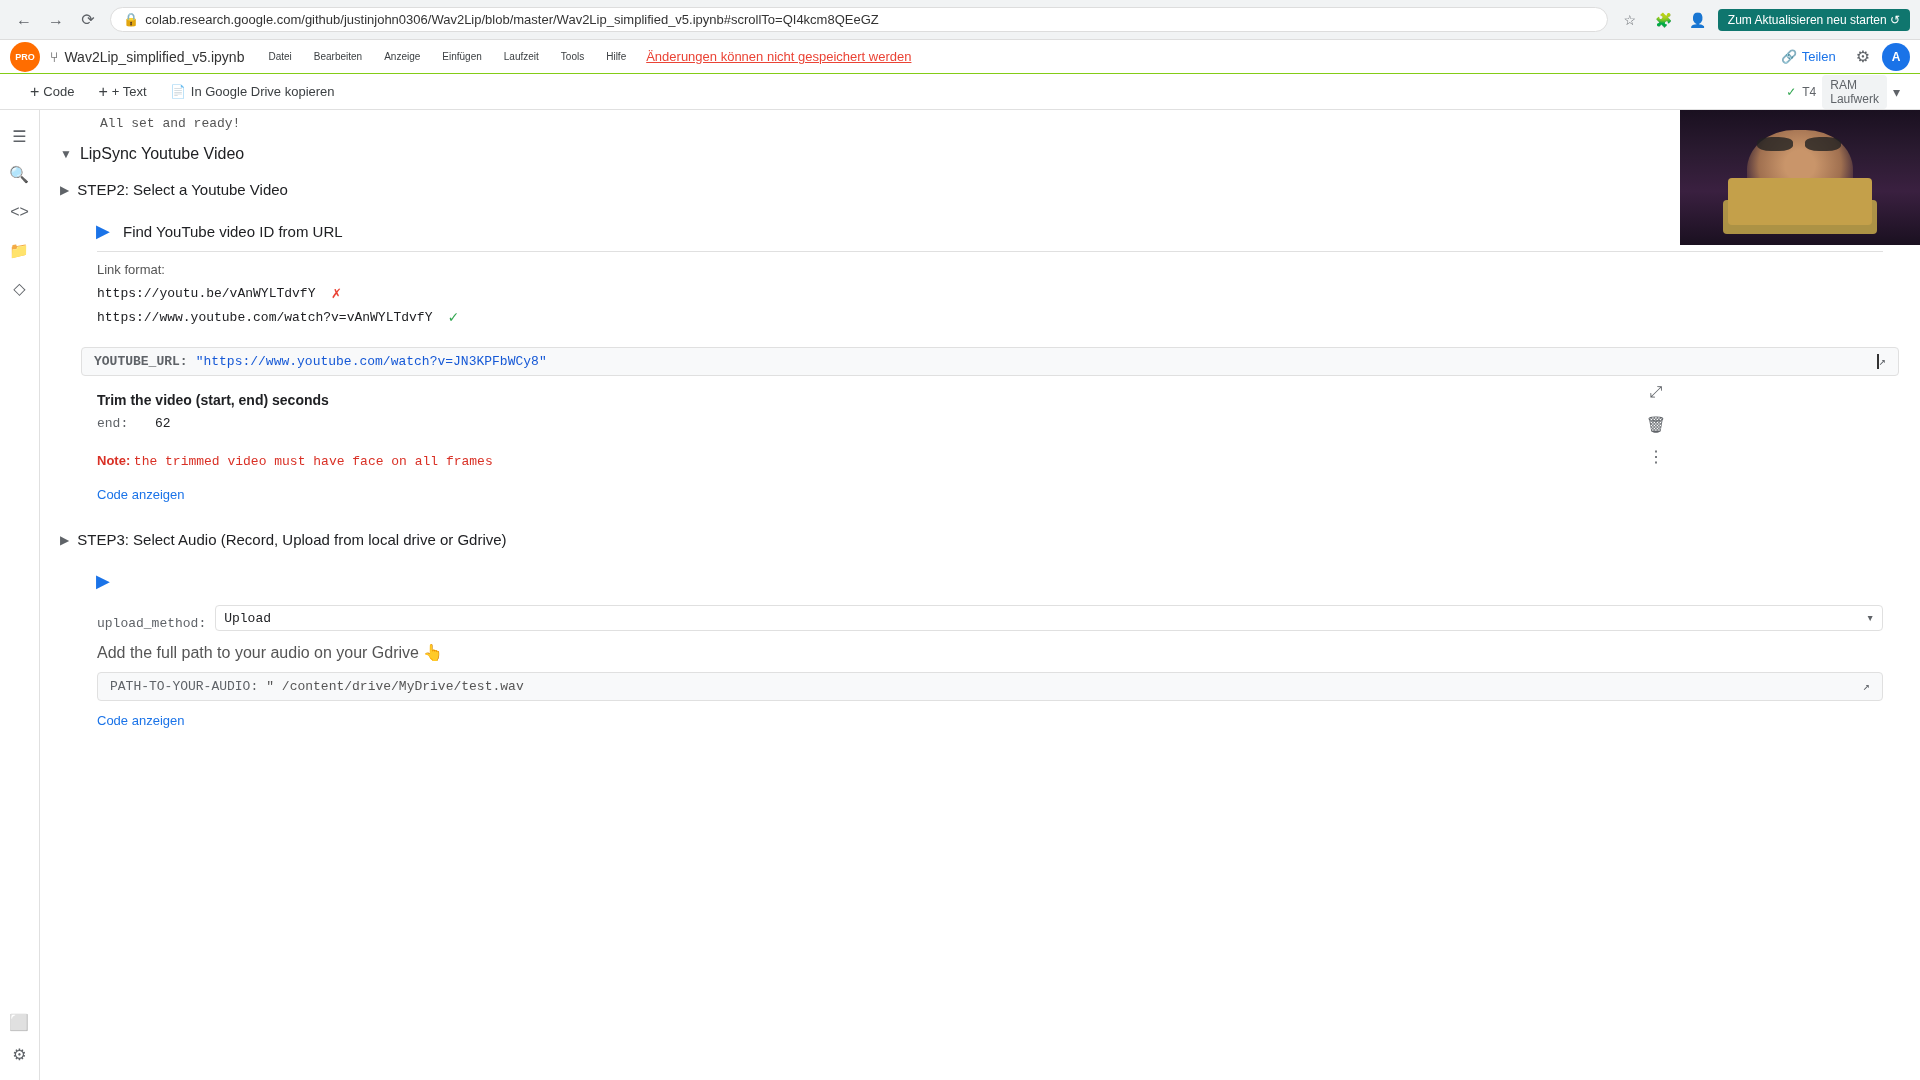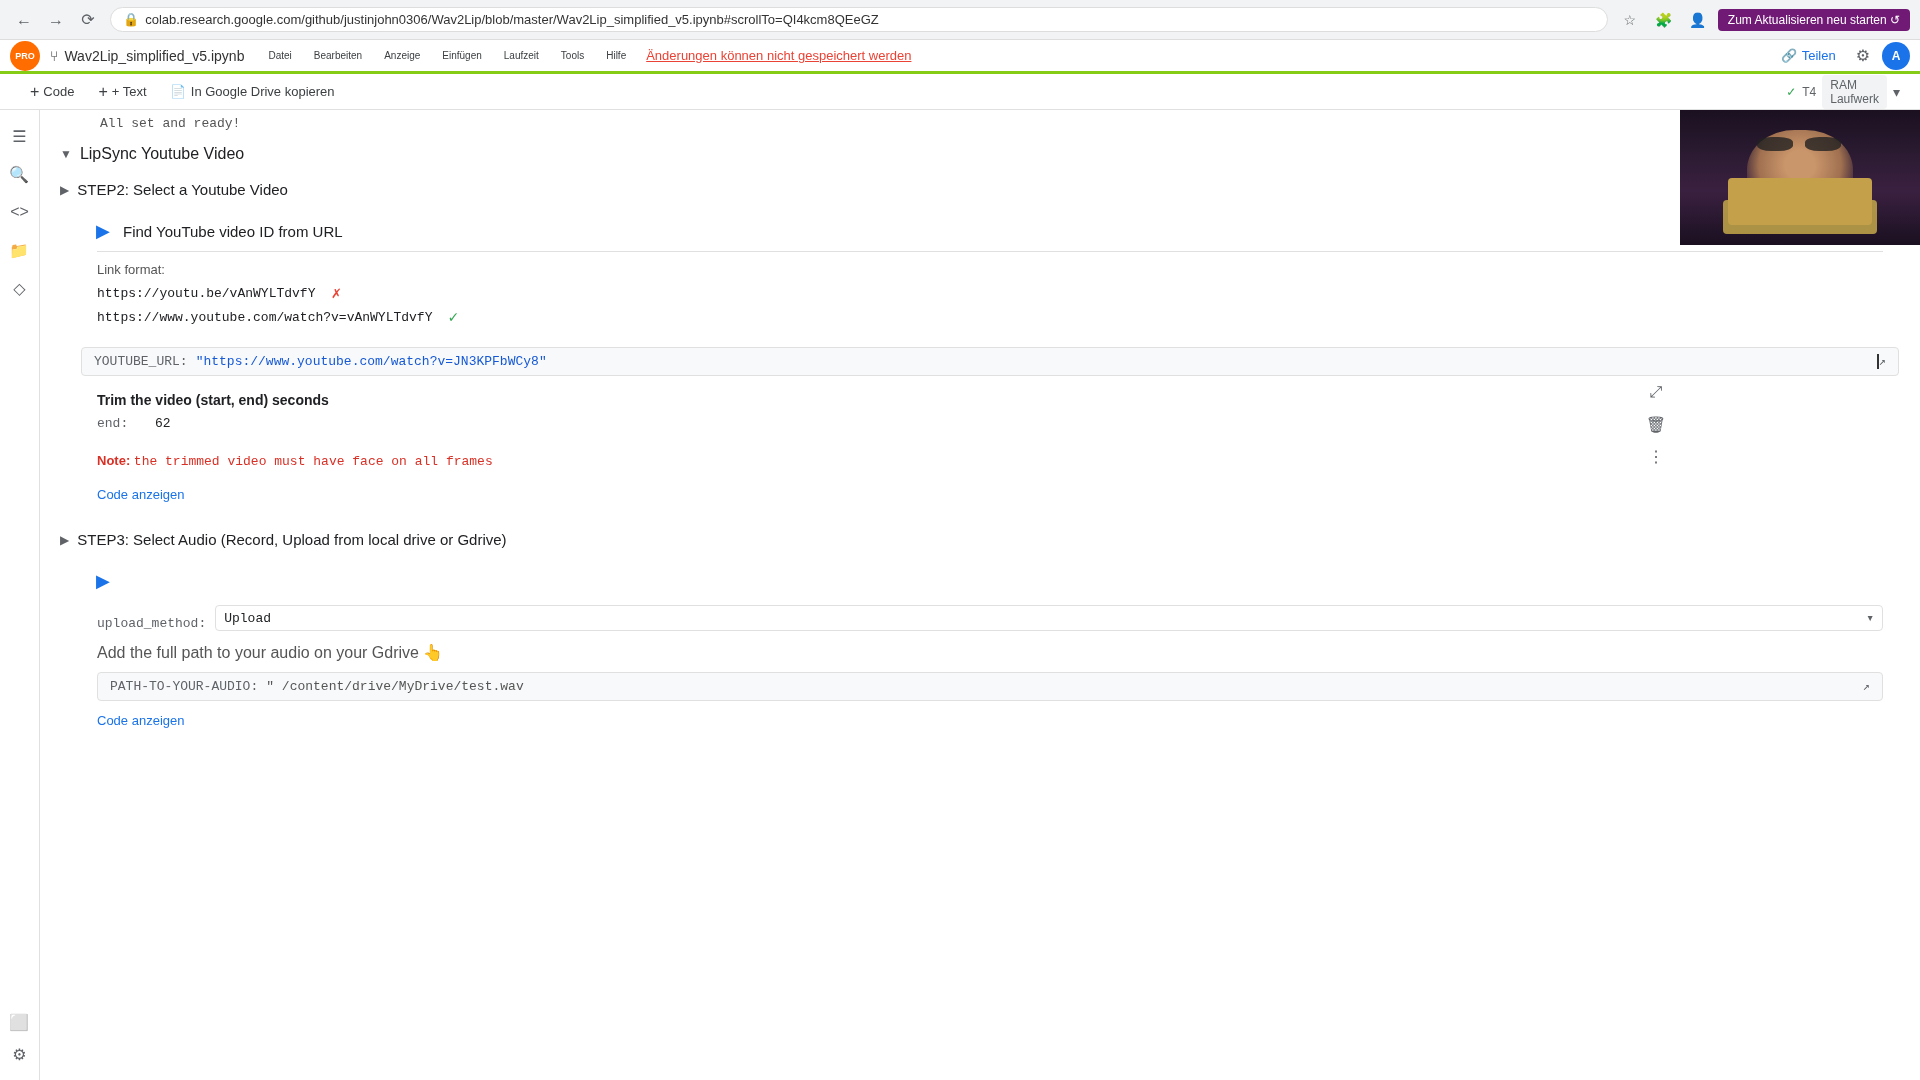--- a/index.html
+++ b/index.html
@@ -59,33 +59,33 @@
       width: 28px; height: 28px;
       border-radius: 50%;
       border: none;
       background: transparent;
       cursor: pointer;
       display: flex; align-items: center; justify-content: center;
       color: #5f6368;
       font-size: 14px;
     }
     .ext-btn {
-      background: #701a75;
+      background: #0f766e;
       border-radius: 4px;
       color: white;
       padding: 4px 10px;
       font-size: 12px;
       border: none;
       cursor: pointer;
     }
 
     
     .menu-bar {
       background: #fff;
-      border-bottom: 3px solid #84cc16;
+      border-bottom: 1px solid #84cc16;
       height: 34px;
       display: flex;
       align-items: center;
       padding: 0 10px;
       gap: 2px;
     }
     .menu-logo {
       width: 30px; height: 30px;
       background: #ff6d00;
       border-radius: 50%;
@@ -359,21 +359,21 @@
       border: 1px solid #e0e0e0;
       border-radius: 4px;
       margin: 8px 0;
       padding: 6px 12px;
       font-family: 'Courier New', monospace;
       font-size: 13px;
     }
     .url-input-label {
       color: #5f6368;
       margin-right: 8px;
-      font-weight: 400;
+      font-weight: 700;
     }
     .url-input-value {
       color: #1558d6;
       flex: 1;
     }
     .cursor-blink {
       border-right: 2px solid #333;
       animation: blink 1s infinite;
     }
     @keyframes blink { 0%, 100% { border-color: #333; } 50% { border-color: transparent; } }

